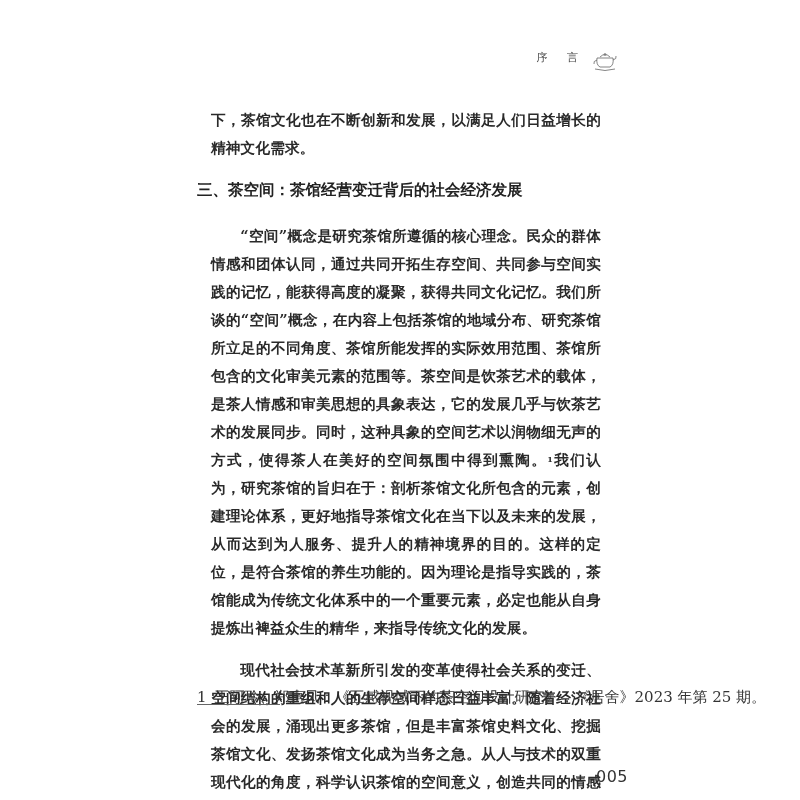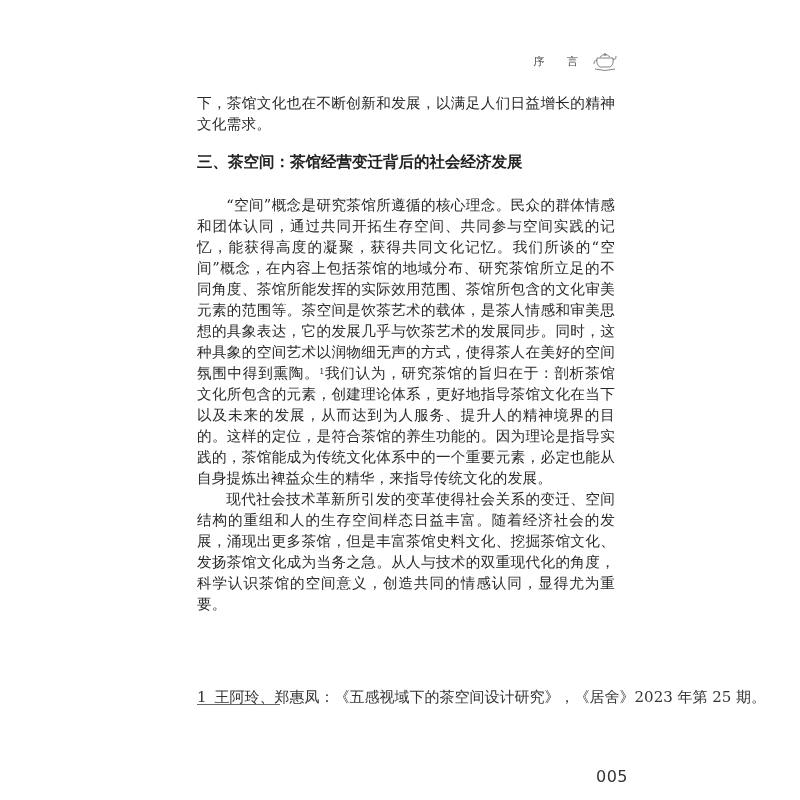--- a/index.html
+++ b/index.html
@@ -1,22 +1,22 @@
 <!DOCTYPE html>
 <html><head>
 <meta charset="utf-8">
 <style>
   html, body { margin:0; padding:0; background:#ffffff; }
   body { width:800px; height:800px; position:relative; overflow:hidden;
          font-family: "DejaVu Serif", "Liberation Serif", serif; color:#2a2a2a; }
-  .running-head { position:absolute; top:50px; right:182px; display:flex; align-items:center; gap:6px;font-family:Liberation Mono, monospace; }
+  .running-head { position:absolute; top:50px; right:182px; display:flex; gap:6px; }
   .running-head .title { font-size:11px; letter-spacing:8px; color:#444; }
   .teapot { width:26px; height:22px; }
   .text-block { position:absolute; left:197px; width:418px; top:92px; }
-  .para { font-size:14.6px; line-height:21px; margin:0; text-align:justify; text-align-last:left; letter-spacing:0.2px; }
+  .para { font-size:14.6px; line-height:28px; margin:14px; text-align:justify; text-align-last:left; letter-spacing:0.2px;font-weight:bold; }
   .indent { text-indent:2em; }
   .heading { font-family:"DejaVu Sans","Liberation Sans",sans-serif; font-weight:bold; font-size:15.5px;
              line-height:24px; margin:16px 0 20px 0; color:#222; }
   sup.fn { font-size:8px; vertical-align:top; position:relative; top:-1px; }
   .footnote-rule { position:absolute; left:197px; top:704px; width:83px; border-top:1px solid #666; }
   .footnote { position:absolute; left:197px; top:688px; font-size:15px; color:#333; }
   .footnote .num { margin-right:8px; }
   .page-number { position:absolute; left:596px; top:767px; font-family:"DejaVu Sans","Liberation Sans",sans-serif;
                  font-size:16px; color:#333; letter-spacing:0.5px; }
 </style>

